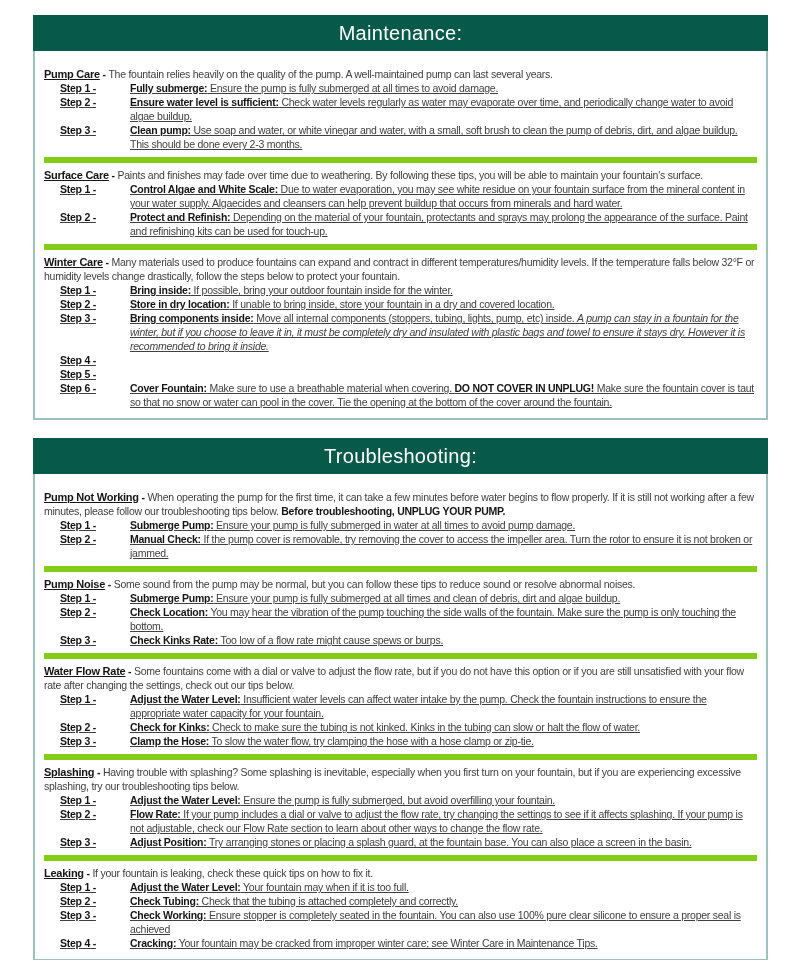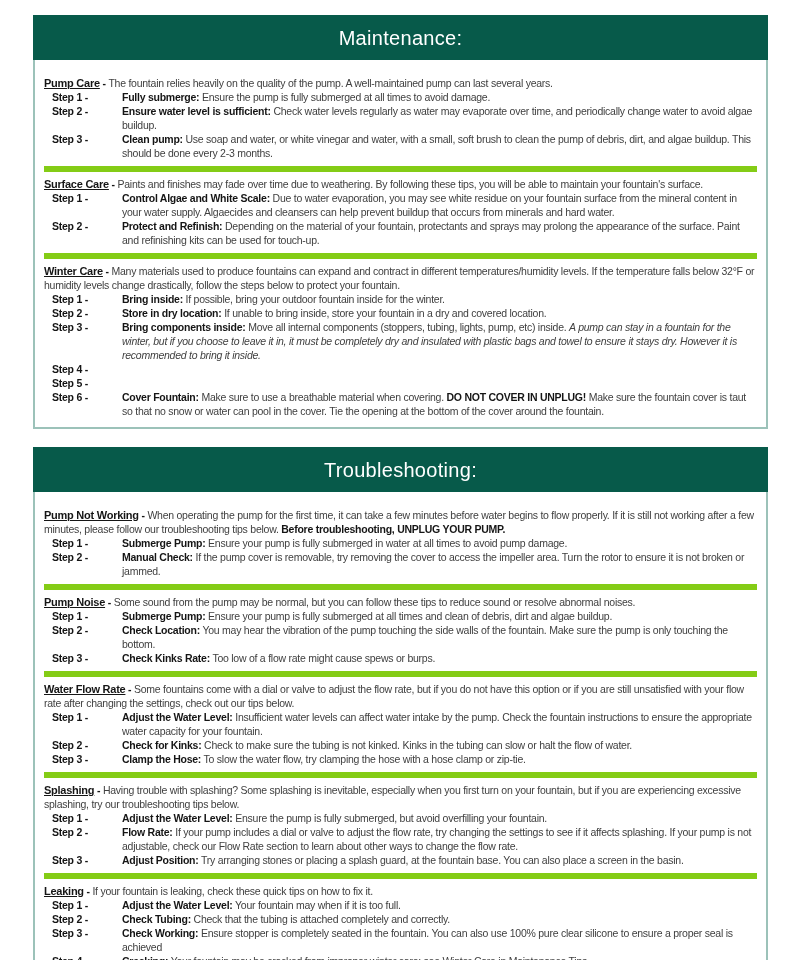--- a/index.html
+++ b/index.html
@@ -20,21 +20,21 @@
     line-height: 14px;
     letter-spacing: -0.25px;
   }
   .panel {
     border: 2px solid #9cc2b9;
     margin-bottom: 18px;
     background: #ffffff;
   }
   .panel-header {
     margin: -2px -2px 0 -2px;
-    height: 45px;
+    height: 36px;
     background: #075a4a;
     display: flex;
     align-items: center;
     justify-content: center;
   }
   .panel-title {
     margin: 0;
     color: #ffffff;
     font-size: 20px;
     font-weight: 400;
@@ -52,21 +52,22 @@
   .group-intro {
     margin: 0;
   }
   .group-heading {
     font-weight: bold;
     color: #151515;
     font-size: 11px;
     text-decoration: underline;
   }
   .steps {
-    margin-left: 8px;
+    margin-left: 16px;
+    text-decoration: underline;
   }
   .step {
     display: flex;
   }
   .step-label {
     flex: 0 0 70px;
     font-weight: bold;
     color: #151515;
   }
   .step-content {

